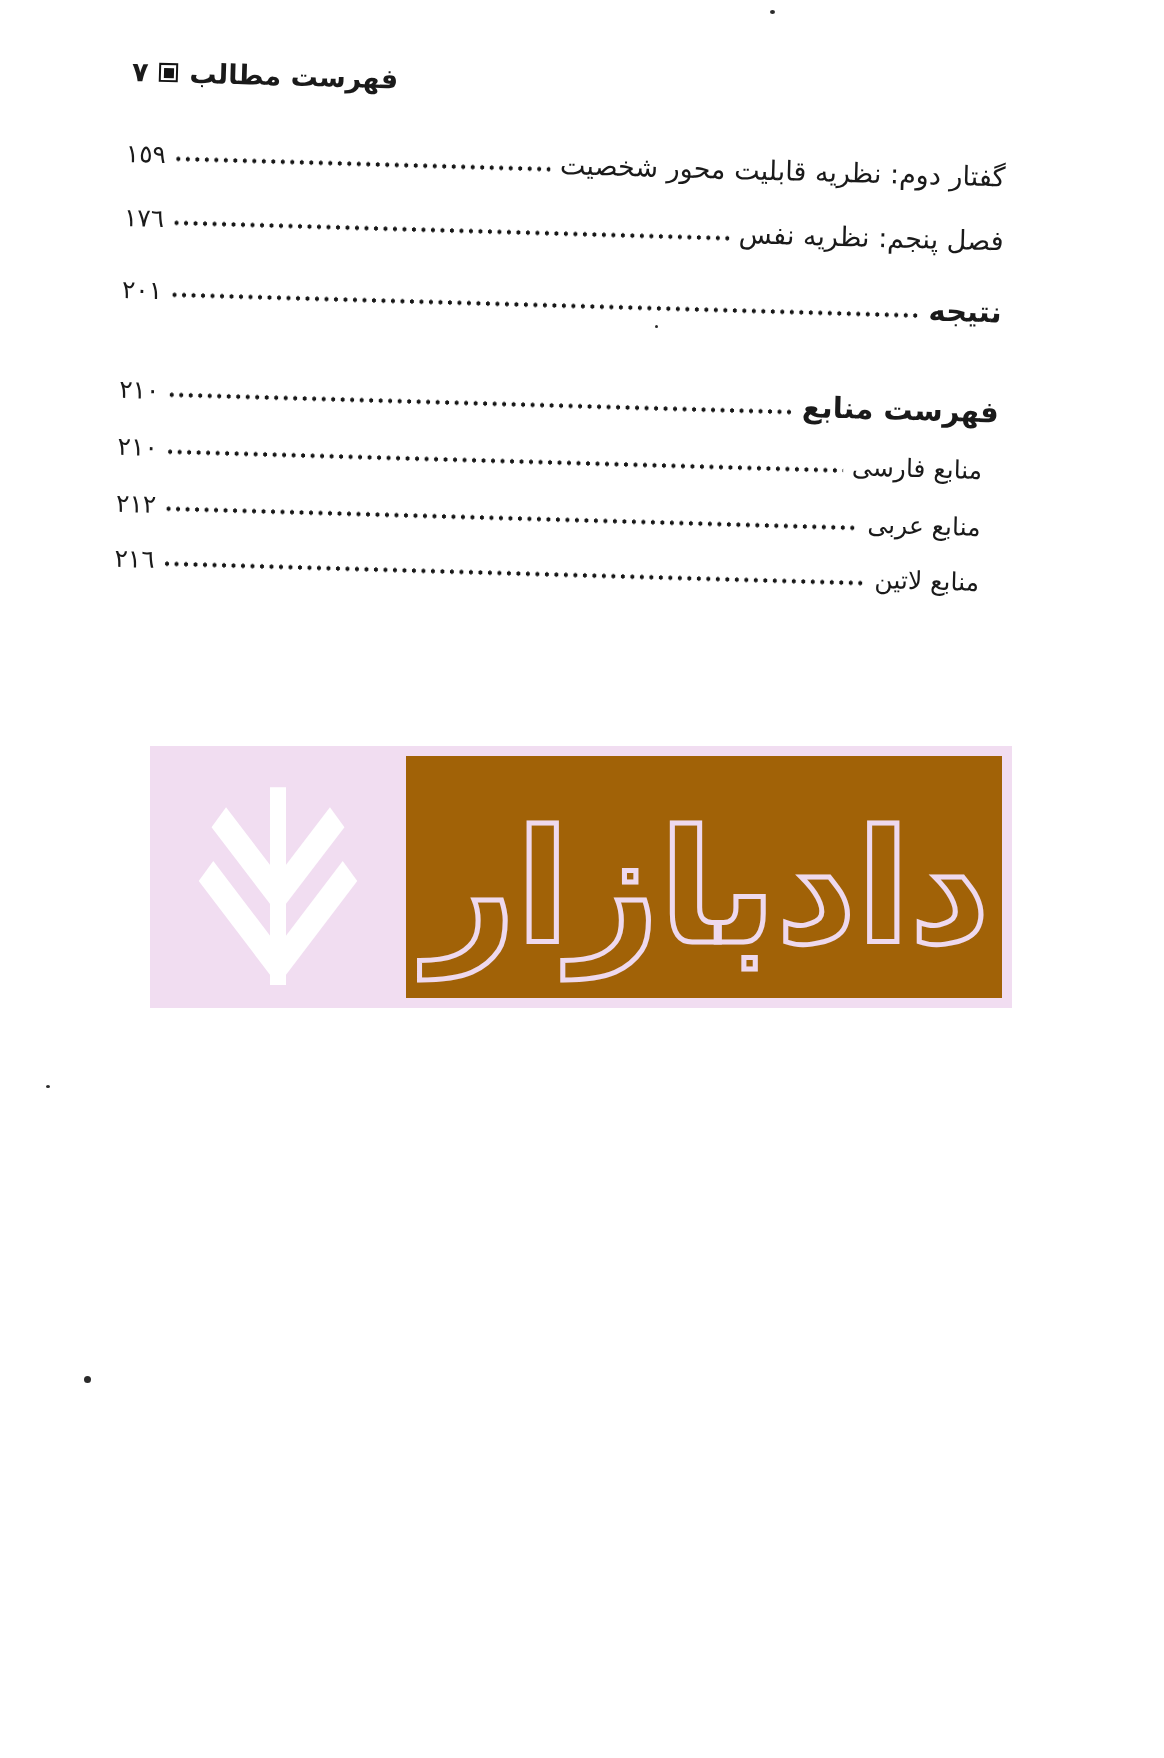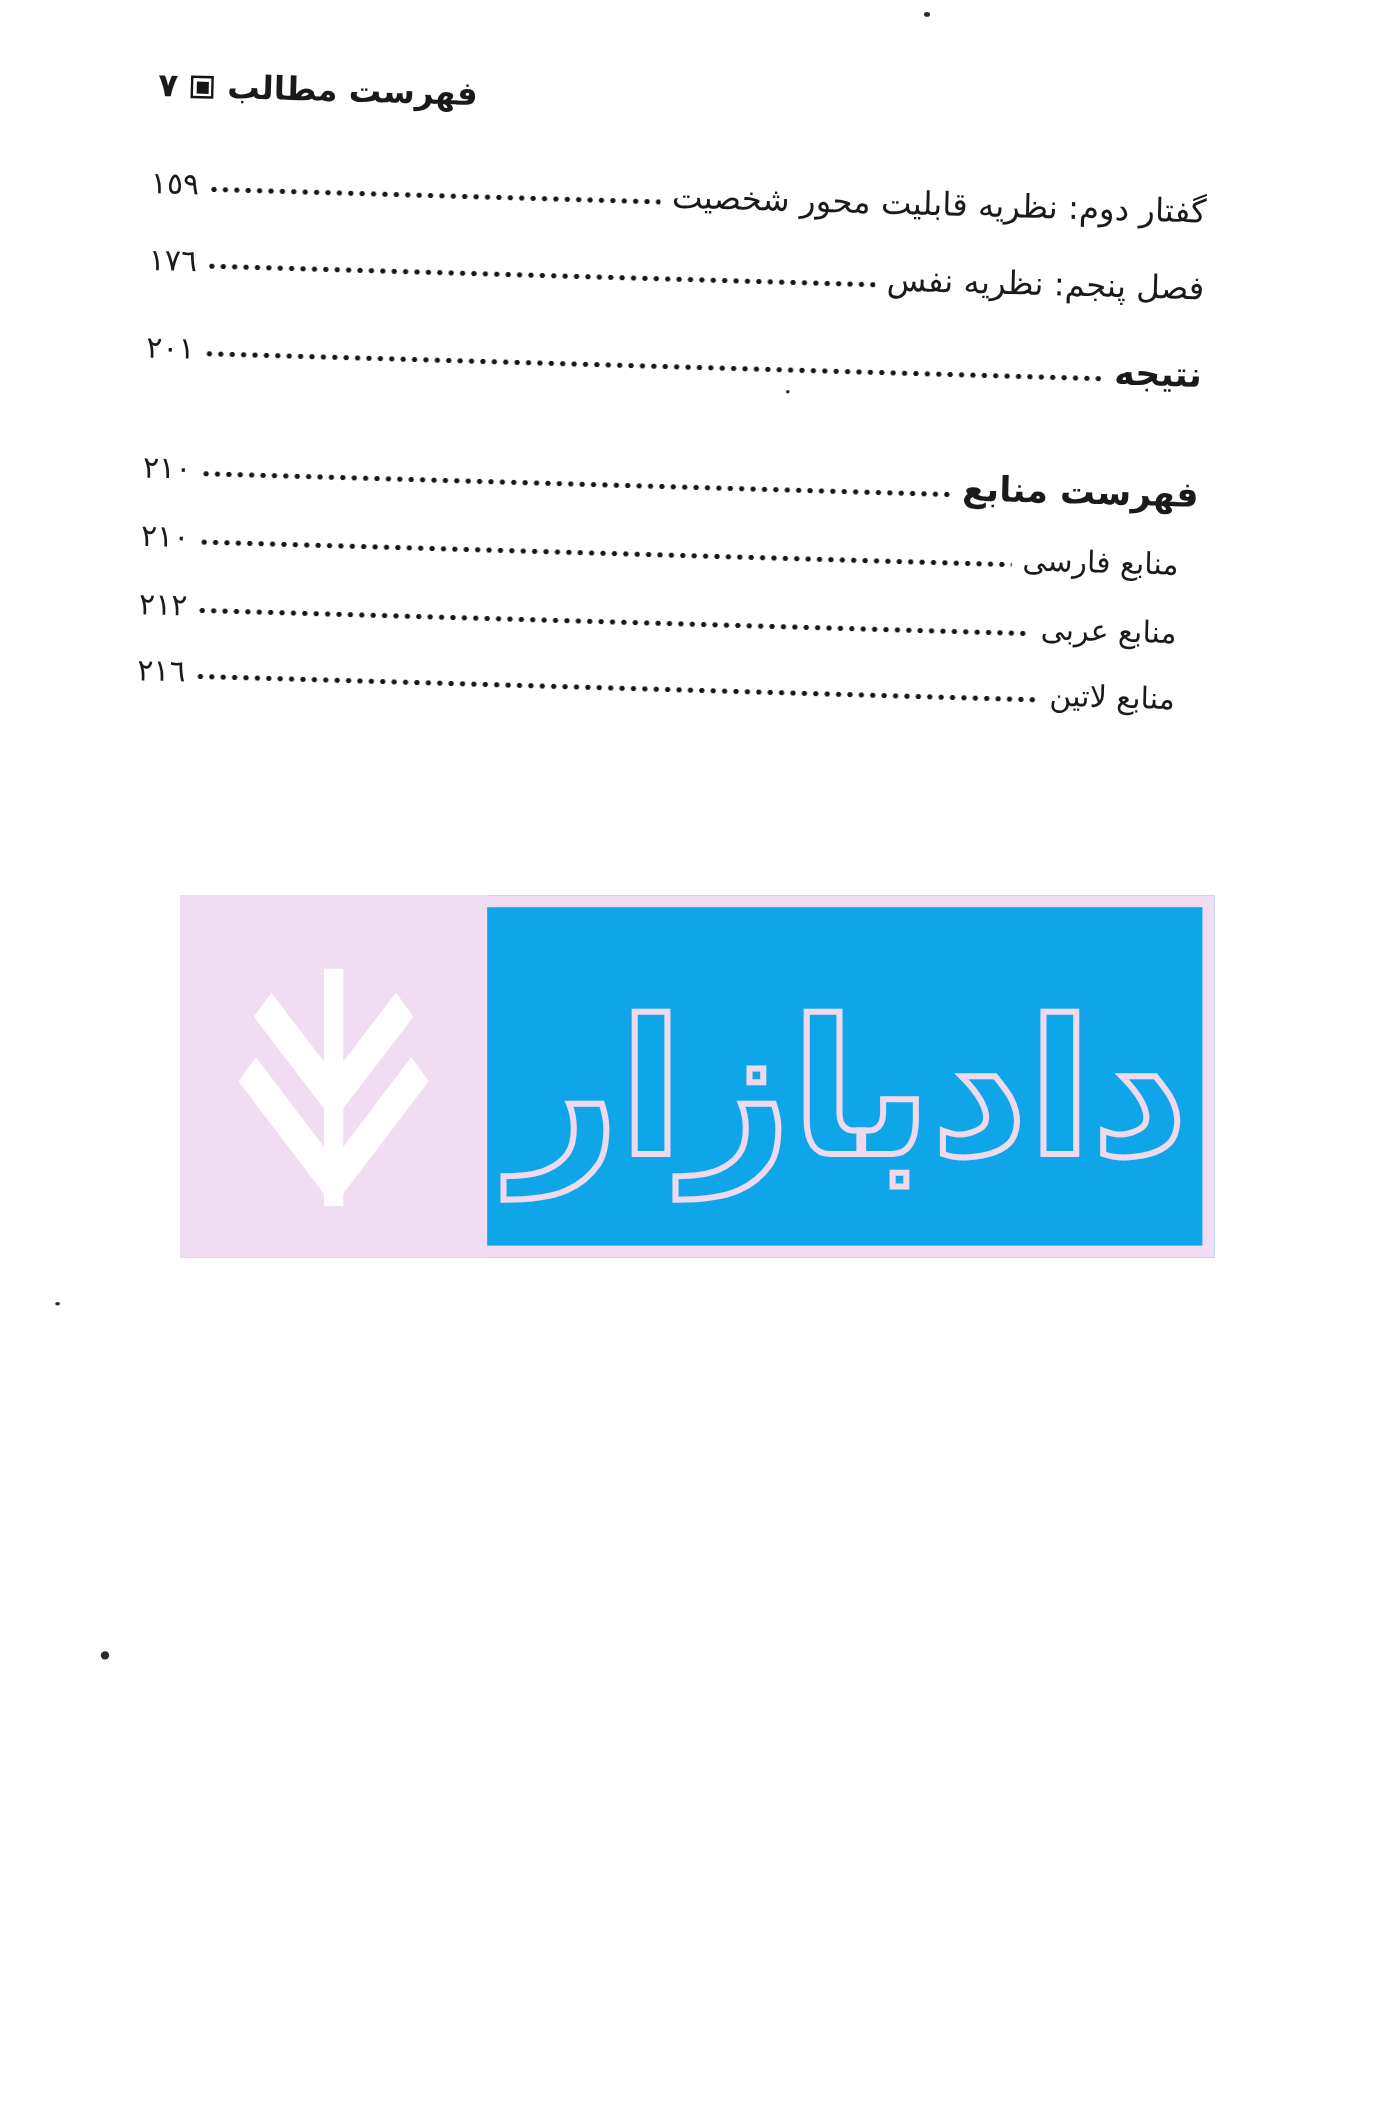--- a/index.html
+++ b/index.html
@@ -37,22 +37,22 @@
   .row.sub .t{font-size:25px;font-weight:normal;margin-right:15px;}
   .row .lead{
     flex:1;height:9px;margin:0 9px -2px 8px;align-self:baseline;
     background-image:radial-gradient(circle,#161616 1.9px,rgba(0,0,0,0) 2.4px);
     background-size:9.5px 9px;background-repeat:repeat-x;background-position:0 50%;
   }
   .row .p{font-size:25px;line-height:1;letter-spacing:1px;}
 
   
   .wm{
-    position:absolute;left:150px;top:746px;width:862px;height:302px;
-    box-sizing:border-box;border:10px solid #f1ddf1;background:#0ea5e9;
+    position:absolute;left:150px;top:746px;width:862px;height:262px;
+    box-sizing:border-box;border:10px solid #f1ddf1;background:#a16207;
   }
   .wm-square{
     position:absolute;left:-10px;top:-10px;bottom:-10px;width:256px;
     background:#f1ddf1;display:flex;align-items:center;justify-content:center;
   }
   .wm-square svg{width:160px;height:215px;}
   .wm-text{
     position:absolute;left:250px;right:-4px;top:-24px;bottom:-46px;
     display:flex;align-items:center;justify-content:center;
     direction:rtl;white-space:nowrap;

